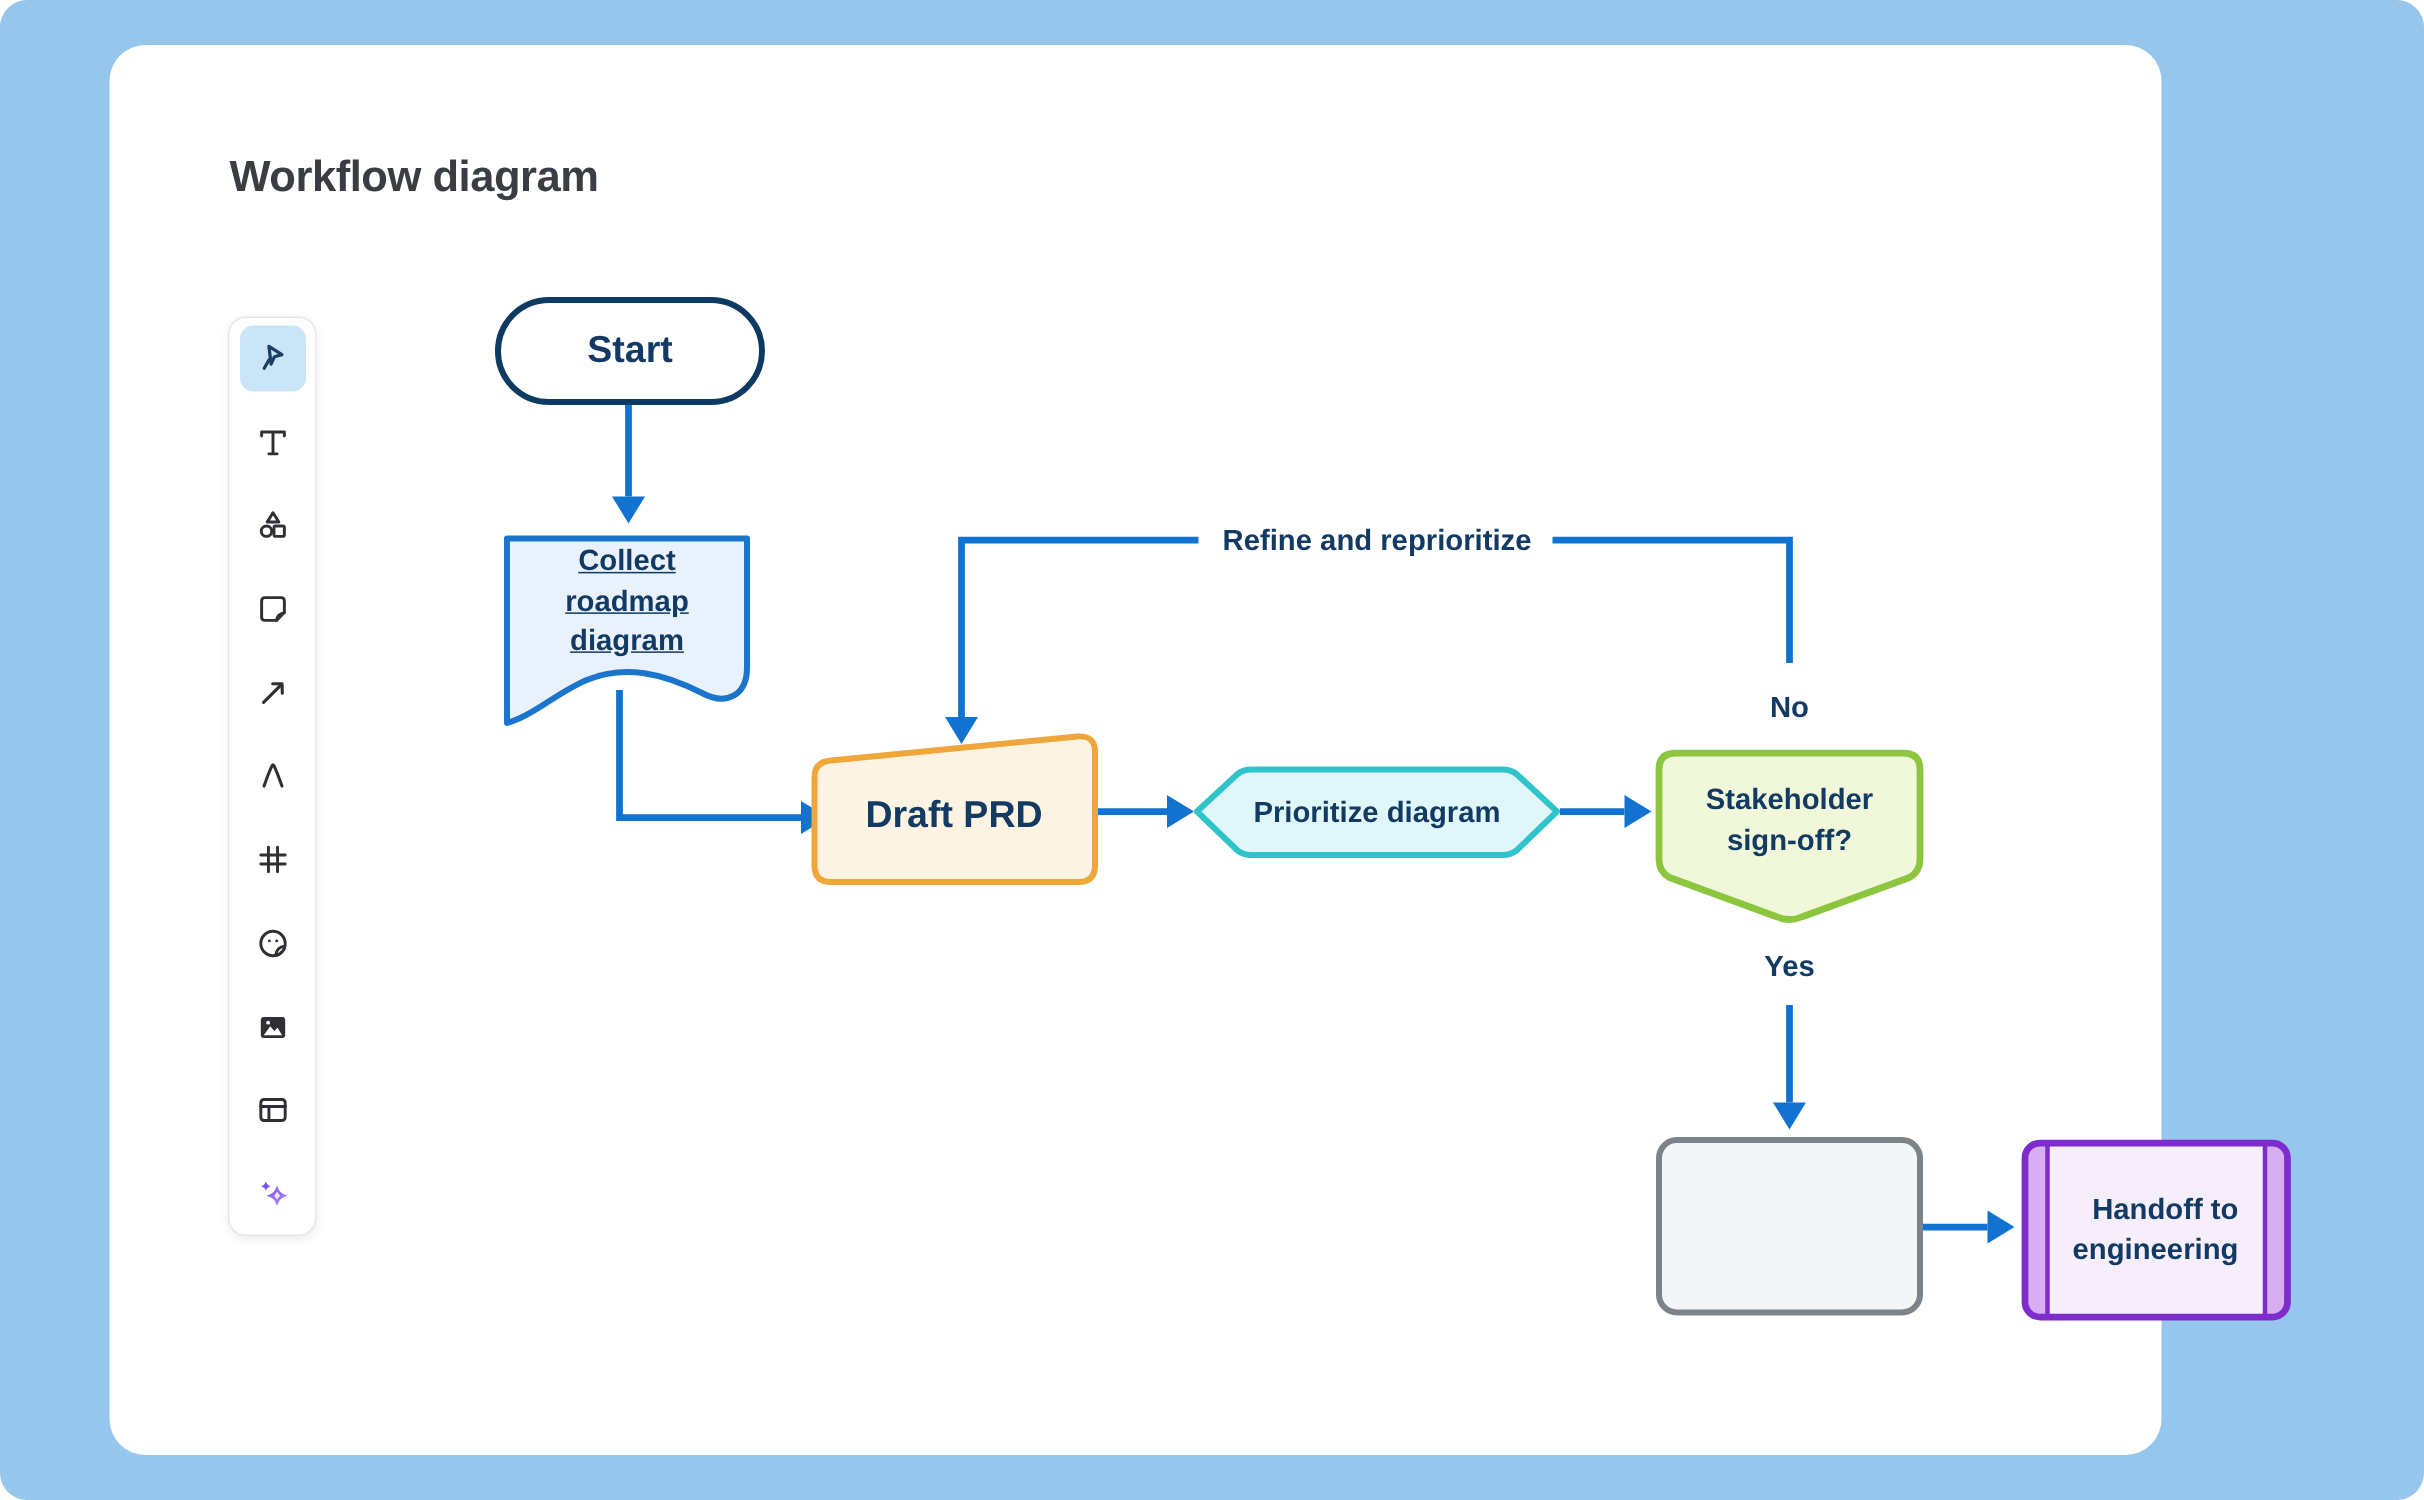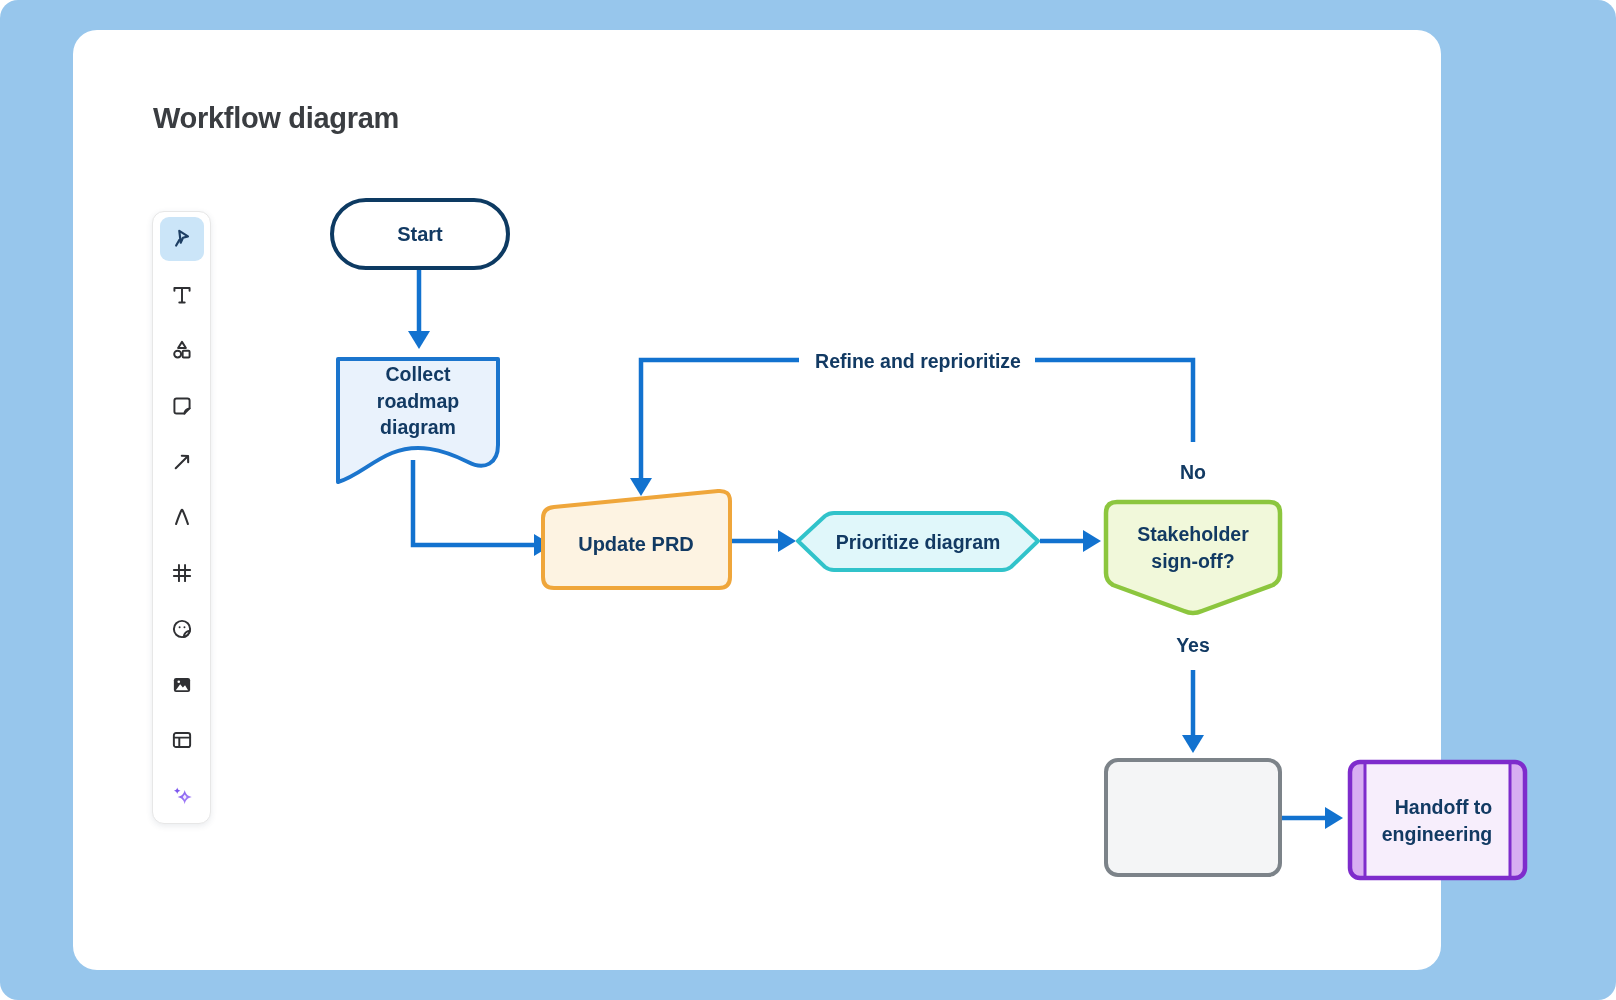--- a/index.html
+++ b/index.html
@@ -11,21 +11,21 @@
   .toolbar{position:absolute;left:79px;top:181px;width:59px;height:613px;background:#ffffff;
     border:1px solid #e7e7e7;border-radius:12px;box-shadow:0 2px 6px rgba(40,60,90,.10);
     display:flex;flex-direction:column;justify-content:space-between;align-items:center;padding:5px 0;box-sizing:border-box;}
   .tool{width:44px;height:44px;border-radius:9px;display:flex;align-items:center;justify-content:center;cursor:pointer;}
   .tool.selected{background:#cbe5f8;}
   .tool svg{display:block;}
   
   .canvas-svg{position:absolute;left:0;top:0;}
   .lbl{position:absolute;transform:translate(-50%,-50%);color:#123a63;font-weight:700;text-align:center;white-space:nowrap;}
   .lbl .ln{display:block;}
-  .fs20{font-size:20px;}
+  .fs20{font-size:25px;}
   .fs19{font-size:19.5px;line-height:26.5px;}
 </style>
 </head>
 <body>
 
 <div class="page">
   <div class="card">
 
     <div class="title">Workflow diagram</div>
 
@@ -76,27 +76,27 @@
       <g>
         <rect x="1277" y="732" width="175" height="116" rx="10" stroke="none" fill="#d8aef2"></rect>
         <rect x="1292" y="732" width="145" height="116" stroke="none" fill="#f7eefc"></rect>
         <path d="M1292 732 V848 M1437 732 V848" fill="none" stroke-width="3" stroke="#7e2ccc"></path>
         <rect x="1277" y="732" width="175" height="116" rx="10" fill="none" stroke-width="4.5" stroke="#7e2ccc"></rect>
       </g>
     </svg>
 
     <div class="lbl fs20" style="left:347px;top:204px;">Start</div>
 
-    <div class="lbl fs19" style="left:345px;top:371px;">
+    <div class="lbl fs19" style="left:345px;top:371px;text-decoration:underline;">
       <span class="ln">Collect</span>
       <span class="ln">roadmap</span>
       <span class="ln">diagram</span>
     </div>
 
-    <div class="lbl fs20" style="left:563px;top:514px;">Update PRD</div>
+    <div class="lbl fs20" style="left:563px;top:514px;">Draft PRD</div>
 
     <div class="lbl fs19" style="left:845px;top:512px;">Prioritize diagram</div>
 
     <div class="lbl fs19" style="left:1120px;top:517px;">
       <span class="ln">Stakeholder</span>
       <span class="ln">sign-off?</span>
     </div>
 
 
     <div class="lbl fs19" style="left:1364px;top:790px;text-align:right;">

